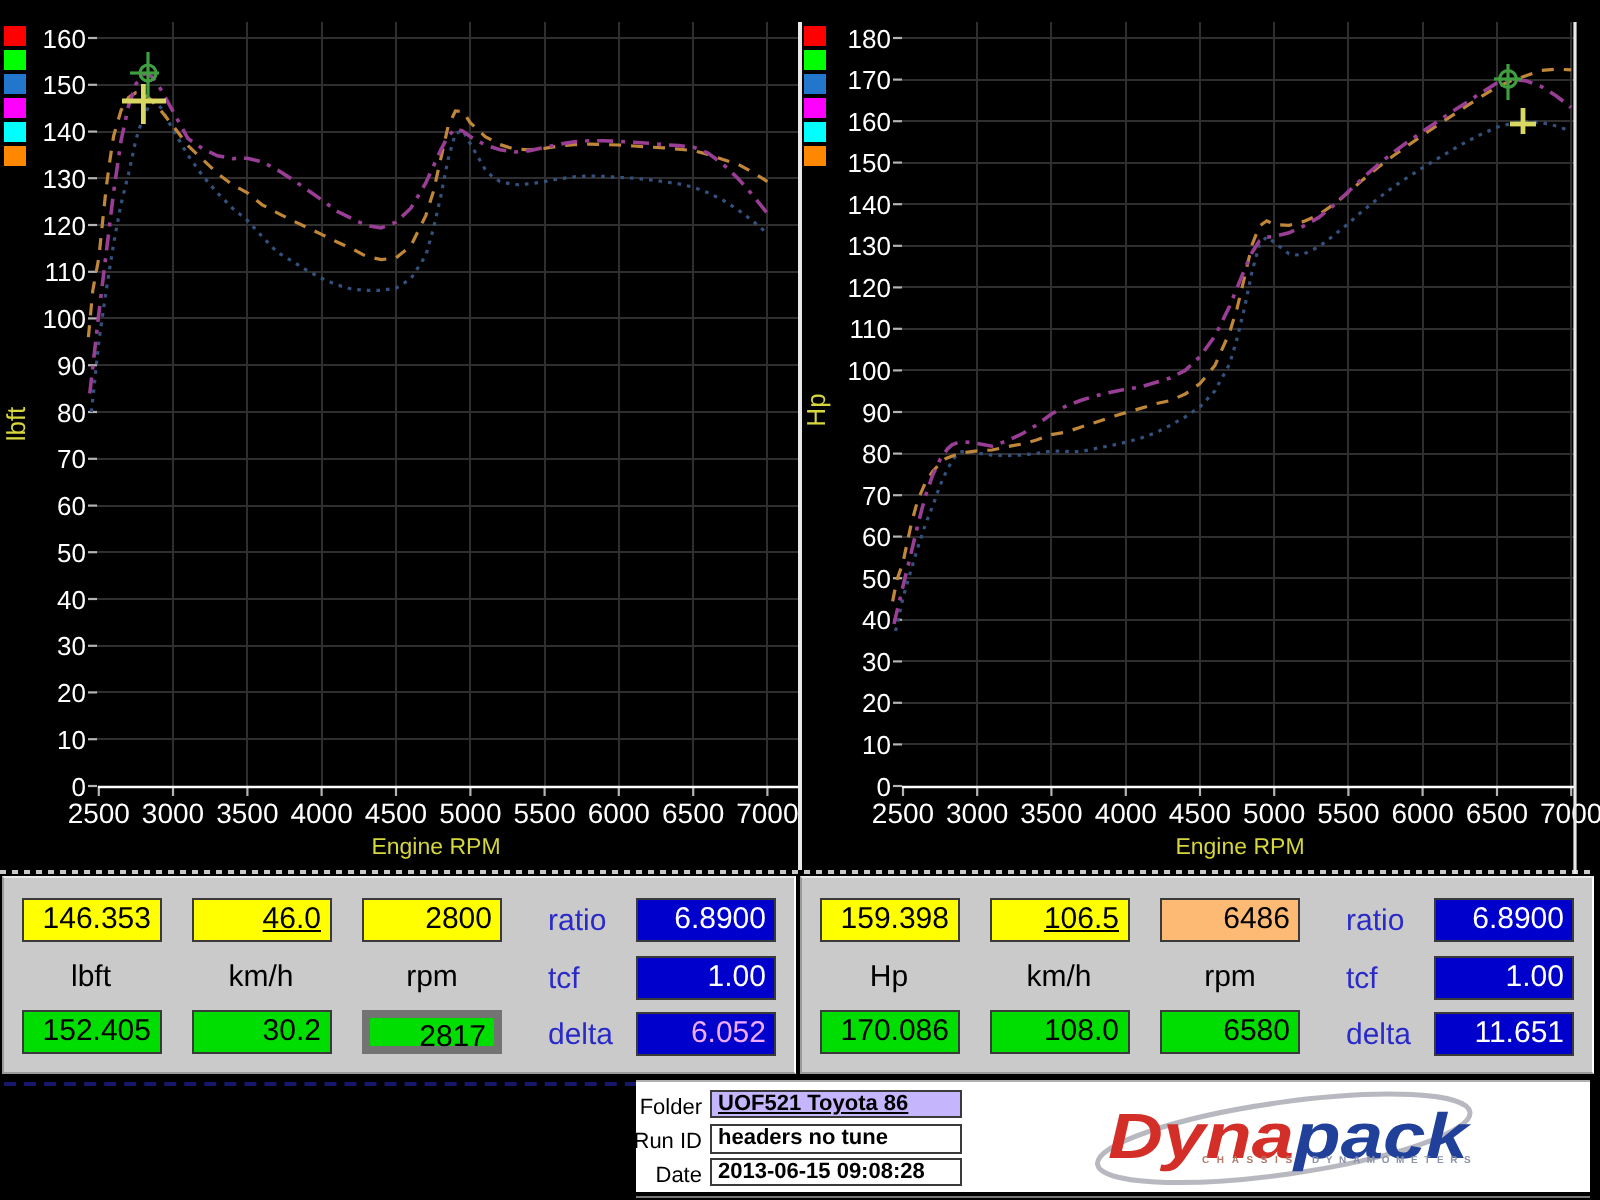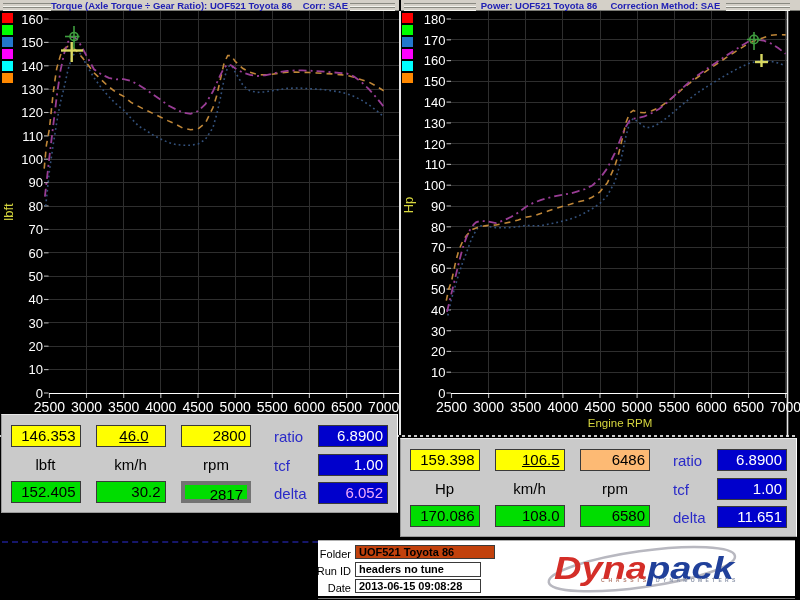--- a/index.html
+++ b/index.html
@@ -2,34 +2,20 @@
 <html><head><meta charset="utf-8"><title>dyno</title>
 <style>
 html,body{margin:0;padding:0;background:#000;}
 #root{position:relative;width:800px;height:600px;overflow:hidden;background:#000;font-family:"Liberation Sans",sans-serif;}
 .tbar{position:absolute;top:0;height:11px;background:#d4d0c8;border-bottom:1px solid #7a7a74;box-sizing:border-box;}
 .ttxt{position:absolute;top:0;width:100%;text-align:center;font:bold 9.5px "Liberation Sans",sans-serif;color:#2020b4;letter-spacing:0;}
 </style></head>
 <body>
 <div id="root">
 
-<div class="tbar" style="left:0;width:399px;">
-      <div style="position:absolute;left:3px;top:3px;width:48px;height:2px;border-top:1px solid #8a8a82;border-bottom:1px solid #f4f4ee;"></div>
-      <div style="position:absolute;left:3px;top:7px;width:48px;height:2px;border-top:1px solid #8a8a82;border-bottom:1px solid #f4f4ee;"></div>
-      <div style="position:absolute;left:350px;top:3px;width:45px;height:2px;border-top:1px solid #8a8a82;border-bottom:1px solid #f4f4ee;"></div>
-      <div style="position:absolute;left:350px;top:7px;width:45px;height:2px;border-top:1px solid #8a8a82;border-bottom:1px solid #f4f4ee;"></div>
-      <div class="ttxt">Torque (Axle Torque ÷ Gear Ratio): UOF521 Toyota 86&nbsp;&nbsp;&nbsp;&nbsp;Corr: SAE</div>
-    </div>
-<div class="tbar" style="left:401px;width:399px;">
-      <div style="position:absolute;left:3px;top:3px;width:72px;height:2px;border-top:1px solid #8a8a82;border-bottom:1px solid #f4f4ee;"></div>
-      <div style="position:absolute;left:3px;top:7px;width:72px;height:2px;border-top:1px solid #8a8a82;border-bottom:1px solid #f4f4ee;"></div>
-      <div style="position:absolute;left:325px;top:3px;width:64px;height:2px;border-top:1px solid #8a8a82;border-bottom:1px solid #f4f4ee;"></div>
-      <div style="position:absolute;left:325px;top:7px;width:64px;height:2px;border-top:1px solid #8a8a82;border-bottom:1px solid #f4f4ee;"></div>
-      <div class="ttxt">Power: UOF521 Toyota 86&nbsp;&nbsp;&nbsp;&nbsp;&nbsp;Correction Method: SAE</div>
-    </div>
 
 <div style="position:absolute;left:399px;top:11px;width:2px;height:426px;background:#e8e8e8;"></div>
 
 <div style="position:absolute;left:0;top:435px;width:795px;height:2px;background:repeating-linear-gradient(90deg,#c8c8c8 0 3px,#000 3px 6px);"></div>
 
 <svg width="800" height="600" viewBox="0 0 800 600" style="position:absolute;left:0;top:0">
 <style>
 .al{font:13px "Liberation Sans",sans-serif;fill:#ffffff}
 .yl{font:13px "Liberation Sans",sans-serif;fill:#d6d63e}
 </style>
@@ -240,23 +226,23 @@
 <line x1="754" y1="32" x2="754" y2="50"></line>
         <line x1="747" y1="39.5" x2="761" y2="39.5"></line>
 <circle cx="754" cy="39.5" r="4.2"></circle>
 </g>
 <g stroke="#d8d862" stroke-width="2.4">
 <line x1="761.5" y1="54" x2="761.5" y2="67"></line>
         <line x1="755" y1="62" x2="768" y2="62"></line>
 </g>
 </svg>
 
-<div style="position:absolute;left:1px;top:414px;width:397px;height:99px;background:#cacaca;border-top:1px solid #e8e8e8;border-left:1px solid #9a9a9a;border-right:1px solid #fff;border-bottom:1px solid #9a9a9a;box-sizing:border-box;">
+<div style="position:absolute;left:1px;top:438px;width:397px;height:99px;background:#cacaca;border-top:1px solid #e8e8e8;border-left:1px solid #9a9a9a;border-right:1px solid #fff;border-bottom:1px solid #9a9a9a;box-sizing:border-box;">
       <div style="position:absolute;left:8.5px;top:10px;width:70px;height:22px;background:#ffff00;border:1px solid #3a3a3a;box-sizing:border-box;font:15px 'Liberation Sans',sans-serif;color:#000;text-align:right;line-height:20px;padding-right:4px;">146.353</div>
-      <div style="position:absolute;left:93.5px;top:10px;width:70px;height:22px;background:#ffff00;border:1px solid #3a3a3a;box-sizing:border-box;font:15px 'Liberation Sans',sans-serif;color:#000;text-align:right;line-height:20px;padding-right:16px;text-decoration:underline;">46.0</div>
+      <div style="position:absolute;left:93.5px;top:10px;width:70px;height:22px;background:#ffff00;border:1px solid #3a3a3a;box-sizing:border-box;font:15px 'Liberation Sans',sans-serif;color:#000;text-align:right;line-height:20px;padding-right:4px;text-decoration:underline;">46.0</div>
       <div style="position:absolute;left:179px;top:10px;width:70px;height:22px;background:#ffff00;border:1px solid #3a3a3a;box-sizing:border-box;font:15px 'Liberation Sans',sans-serif;color:#000;text-align:right;line-height:20px;padding-right:4px;">2800</div>
       <div style="position:absolute;left:-1.5px;top:41px;width:90px;font:15px 'Liberation Sans',sans-serif;color:#000;text-align:center;">lbft</div>
       <div style="position:absolute;left:83.5px;top:41px;width:90px;font:15px 'Liberation Sans',sans-serif;color:#000;text-align:center;">km/h</div>
       <div style="position:absolute;left:169px;top:41px;width:90px;font:15px 'Liberation Sans',sans-serif;color:#000;text-align:center;">rpm</div>
       <div style="position:absolute;left:8.5px;top:66px;width:70px;height:22px;background:#00dd00;border:1px solid #3a3a3a;box-sizing:border-box;font:15px 'Liberation Sans',sans-serif;color:#000;text-align:right;line-height:20px;padding-right:4px;">152.405</div>
       <div style="position:absolute;left:93.5px;top:66px;width:70px;height:22px;background:#00dd00;border:1px solid #3a3a3a;box-sizing:border-box;font:15px 'Liberation Sans',sans-serif;color:#000;text-align:right;line-height:20px;padding-right:4px;">30.2</div>
       <div style="position:absolute;left:179px;top:66px;width:70px;height:22px;background:#00dd00;border:4px solid #737373;box-sizing:border-box;font:15px 'Liberation Sans',sans-serif;color:#000;text-align:right;line-height:20px;padding-right:4px;">2817</div>
       <div style="position:absolute;left:272px;top:13.0px;width:60px;font:15px 'Liberation Sans',sans-serif;color:#2a2ac8;text-align:left;">ratio</div>
       <div style="position:absolute;left:316px;top:10.0px;width:70px;height:22px;background:#0000cc;border:1px solid #3a3a3a;box-sizing:border-box;font:15px 'Liberation Sans',sans-serif;color:#fff;text-align:right;line-height:20px;padding-right:4px;">6.8900</div>
       <div style="position:absolute;left:272px;top:41.5px;width:60px;font:15px 'Liberation Sans',sans-serif;color:#2a2ac8;text-align:left;">tcf</div>
@@ -280,21 +266,21 @@
       <div style="position:absolute;left:316px;top:38.5px;width:70px;height:22px;background:#0000cc;border:1px solid #3a3a3a;box-sizing:border-box;font:15px 'Liberation Sans',sans-serif;color:#fff;text-align:right;line-height:20px;padding-right:4px;">1.00</div>
       <div style="position:absolute;left:272px;top:70.0px;width:60px;font:15px 'Liberation Sans',sans-serif;color:#2a2ac8;text-align:left;">delta</div>
       <div style="position:absolute;left:316px;top:67.0px;width:70px;height:22px;background:#0000cc;border:1px solid #3a3a3a;box-sizing:border-box;font:15px 'Liberation Sans',sans-serif;color:#fff;text-align:right;line-height:20px;padding-right:4px;">11.651</div>
     </div>
 
 <div style="position:absolute;left:0;top:537px;width:800px;height:63px;background:#000;"></div>
 <div style="position:absolute;left:2px;top:541px;width:737px;height:0;border-top:2px dashed #16166a;"></div>
 <div style="position:absolute;left:318px;top:540px;width:477px;height:56px;background:#fff;border-top:1px solid #b0b0b0;box-sizing:border-box;"></div>
 <div style="position:absolute;left:318px;top:598px;width:477px;height:1px;background:#787878;"></div>
 <div style="position:absolute;right:449px;top:548px;text-align:right;white-space:nowrap;font:11px 'Liberation Sans',sans-serif;color:#000;">Folder</div>
-    <div style="position:absolute;left:355px;top:545px;width:140px;height:14px;background:#c2410c;border:1px solid #3a3a3a;font:bold 11px 'Liberation Sans',sans-serif;color:#000;line-height:12px;padding-left:3px;box-sizing:border-box;">UOF521 Toyota 86</div>
+    <div style="position:absolute;left:355px;top:545px;width:126px;height:14px;background:#c4b5fd;border:1px solid #3a3a3a;font:bold 11px 'Liberation Sans',sans-serif;color:#000;line-height:12px;padding-left:3px;box-sizing:border-box;text-decoration:underline;">UOF521 Toyota 86</div>
 <div style="position:absolute;right:449px;top:565px;text-align:right;white-space:nowrap;font:11px 'Liberation Sans',sans-serif;color:#000;">Run ID</div>
     <div style="position:absolute;left:355px;top:562px;width:126px;height:15px;background:#fff;border:1px solid #3a3a3a;font:bold 11px 'Liberation Sans',sans-serif;color:#000;line-height:12px;padding-left:3px;box-sizing:border-box;">headers no tune</div>
 <div style="position:absolute;right:449px;top:582px;text-align:right;white-space:nowrap;font:11px 'Liberation Sans',sans-serif;color:#000;">Date</div>
     <div style="position:absolute;left:355px;top:579px;width:126px;height:14px;background:#fff;border:1px solid #3a3a3a;font:bold 11px 'Liberation Sans',sans-serif;color:#000;line-height:12px;padding-left:3px;box-sizing:border-box;">2013-06-15 09:08:28</div>
 <svg width="270" height="62" viewBox="0 0 270 62" style="position:absolute;left:528px;top:539px">
 <ellipse cx="114" cy="30" rx="94" ry="18" fill="none" stroke="#b8b8c0" stroke-width="2.5" transform="rotate(-8 115 31)"></ellipse>
 <text x="26" y="40" textLength="93" lengthAdjust="spacingAndGlyphs" style="font:italic bold 32px 'Liberation Sans',sans-serif;fill:#d42e28">Dyna</text>
 <text x="119" y="40" textLength="87" lengthAdjust="spacingAndGlyphs" style="font:italic bold 32px 'Liberation Sans',sans-serif;fill:#20409a">pack</text>
 <text x="73" y="42.5" style="font:bold 5px 'Liberation Sans',sans-serif;fill:#b27a6a;letter-spacing:3.8px">CHASSIS</text>
 <text x="128" y="42.5" style="font:bold 5px 'Liberation Sans',sans-serif;fill:#8a93a8;letter-spacing:3.3px">DYNAMOMETERS</text>

